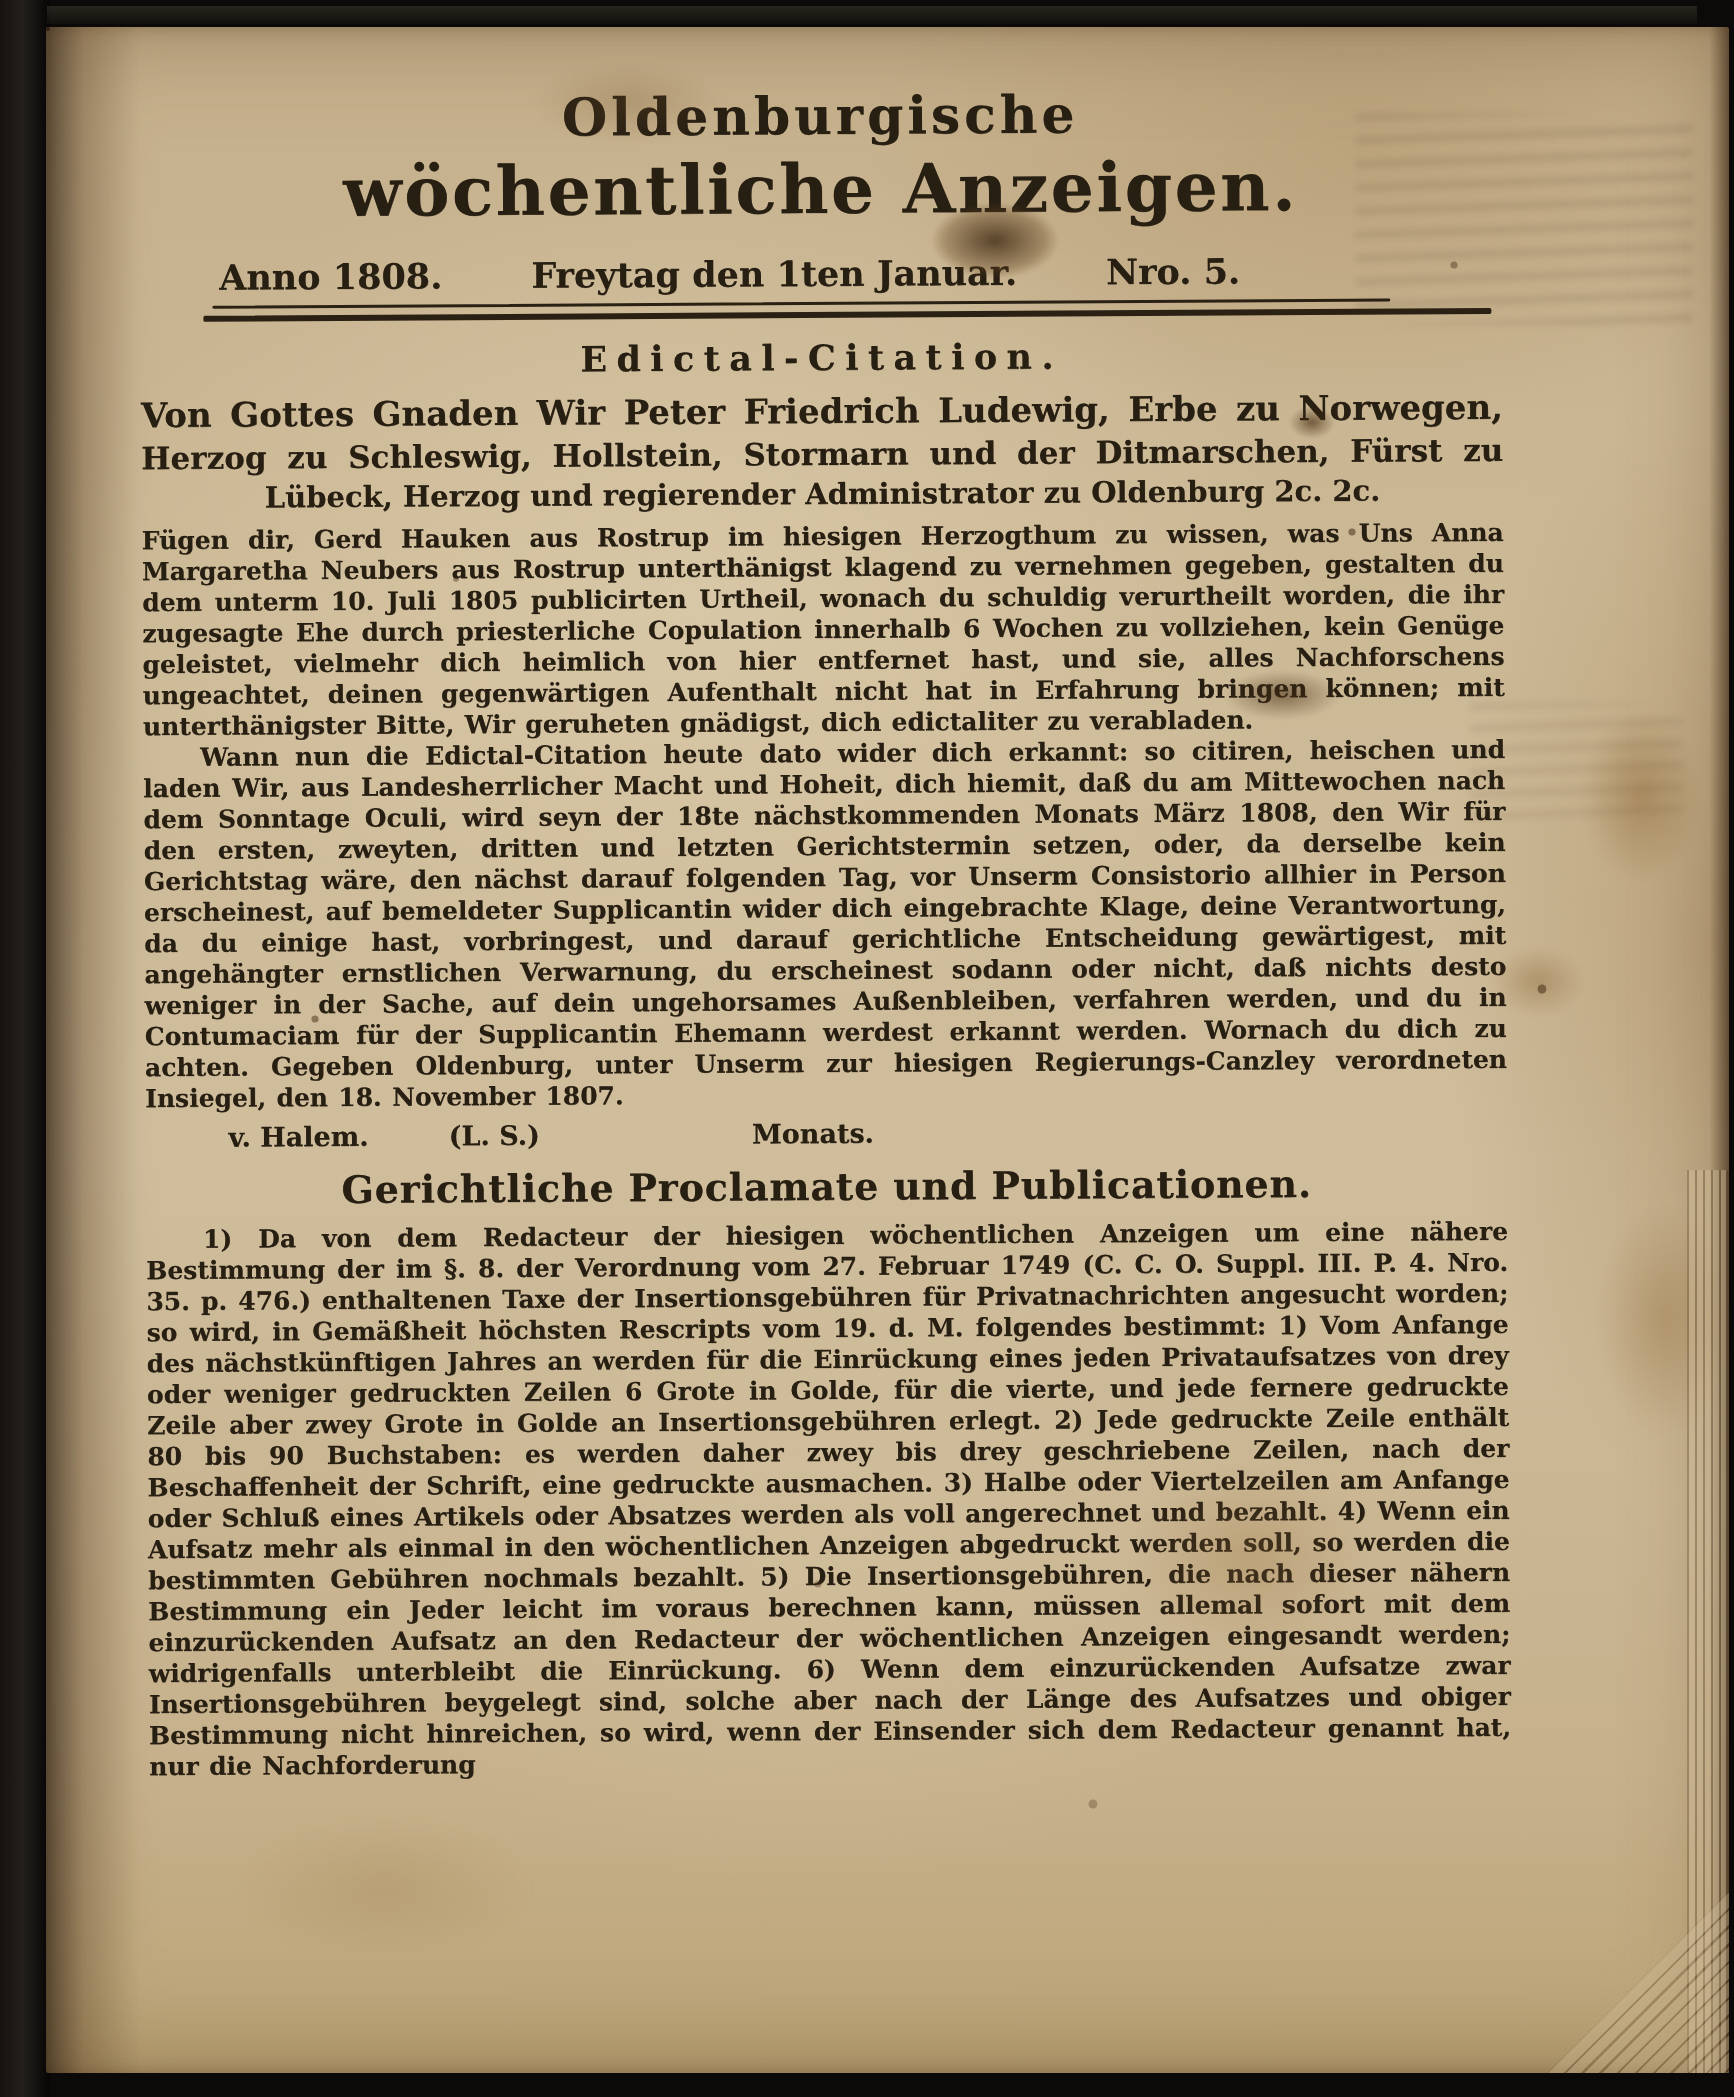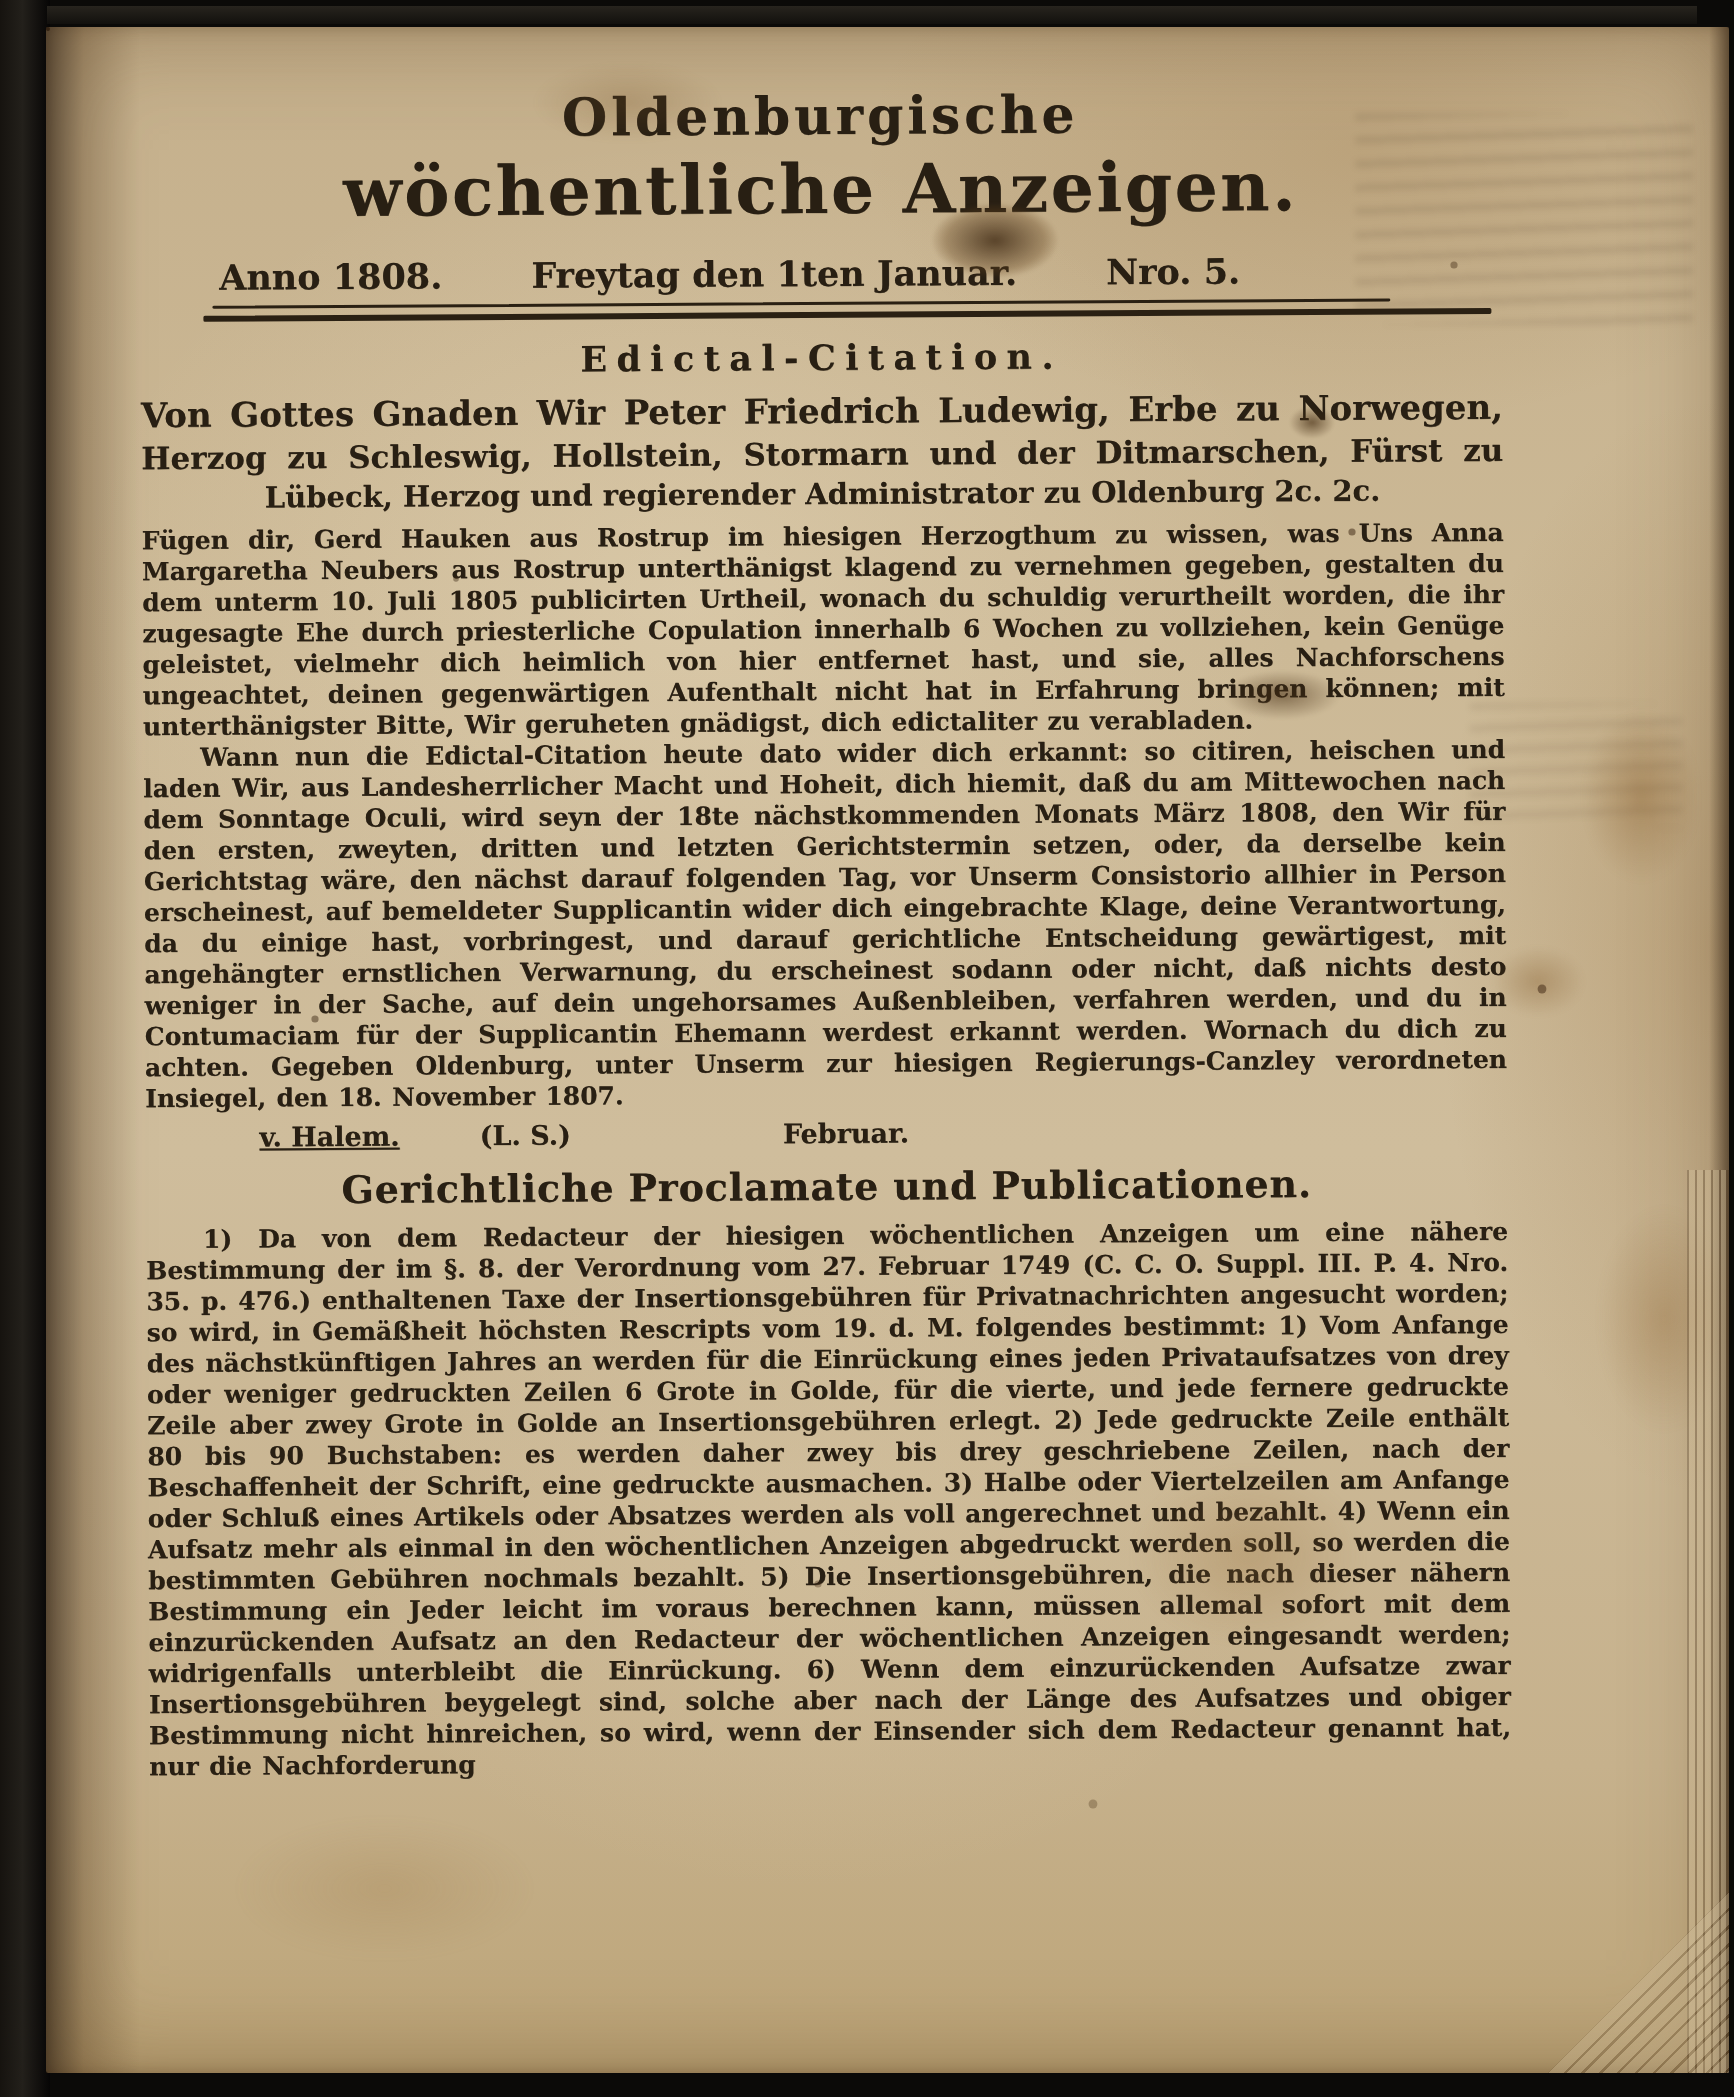--- a/index.html
+++ b/index.html
@@ -125,21 +125,21 @@
 
   .body-par {
     font-size:25px; font-weight:bold; line-height:31px;
     text-align:justify; word-spacing:1.6px;
     hyphens:auto; -webkit-hyphens:auto;
   }
   .par1 { margin-top:7.9px; }
   .par2 { text-indent:57px; }
 
   .signature-row { display:flex; margin-top:7.9px; font-size:27px; font-weight:bold; }
-  .sig-left { margin-left:114px;text-decoration:underline; }
+  .sig-left { margin-left:83px; }
   .sig-seal { margin-left:80px; }
   .sig-right { margin-left:212px; }
 
   .heading-proclamate {
     text-align:center; font-size:38px; font-weight:bold; letter-spacing:0.8px; margin-top:15.7px;
   }
   .par3 { margin-top:11px; text-indent:57px; }
 </style>
 </head>
 <body>
@@ -169,21 +169,21 @@
     <section>
       <h2 class="heading-edictal">Edictal-Citation.</h2>
       <p class="salut salut1">Von Gottes Gnaden Wir Peter Friedrich Ludewig, Erbe zu Norwegen,</p>
       <p class="salut salut2">Herzog zu Schleswig, Hollstein, Stormarn und der Ditmarschen, Fürst zu</p>
       <p class="salut salut3">Lübeck, Herzog und regierender Administrator zu Oldenburg 2c. 2c.</p>
       <p class="body-par par1" lang="de">Fügen dir, Gerd Hauken aus Rostrup im hiesigen Herzogthum zu wissen, was Uns Anna Margaretha Neubers aus Rostrup unterthänigst klagend zu vernehmen gegeben, gestalten du dem unterm 10. Juli 1805 publicirten Urtheil, wonach du schuldig verurtheilt worden, die ihr zugesagte Ehe durch priesterliche Copulation innerhalb 6 Wochen zu vollziehen, kein Genüge geleistet, vielmehr dich heimlich von hier entfernet hast, und sie, alles Nachforschens ungeachtet, deinen gegenwärtigen Aufenthalt nicht hat in Erfahrung bringen können; mit unterthänigster Bitte, Wir geruheten gnädigst, dich edictaliter zu verabladen.</p>
       <p class="body-par par2" lang="de">Wann nun die Edictal-Citation heute dato wider dich erkannt: so citiren, heischen und laden Wir, aus Landesherrlicher Macht und Hoheit, dich hiemit, daß du am Mittewochen nach dem Sonntage Oculi, wird seyn der 18te nächstkommenden Monats März 1808, den Wir für den ersten, zweyten, dritten und letzten Gerichtstermin setzen, oder, da derselbe kein Gerichtstag wäre, den nächst darauf folgenden Tag, vor Unserm Consistorio allhier in Person erscheinest, auf bemeldeter Supplicantin wider dich eingebrachte Klage, deine Verantwortung, da du einige hast, vorbringest, und darauf gerichtliche Entscheidung gewärtigest, mit angehängter ernstlichen Verwarnung, du erscheinest sodann oder nicht, daß nichts desto weniger in der Sache, auf dein ungehorsames Außenbleiben, verfahren werden, und du in Contumaciam für der Supplicantin Ehemann werdest erkannt werden. Wornach du dich zu achten. Gegeben Oldenburg, unter Unserm zur hiesigen Regierungs-Canzley verordneten Insiegel, den 18. November 1807.</p>
       <div class="signature-row">
         <span class="sig-left">v. Halem.</span>
         <span class="sig-seal">(L. S.)</span>
-        <span class="sig-right">Februar.</span>
+        <span class="sig-right">Monats.</span>
       </div>
     </section>
 
     <section>
       <h2 class="heading-proclamate">Gerichtliche Proclamate und Publicationen.</h2>
       <p class="body-par par3" lang="de">1) Da von dem Redacteur der hiesigen wöchentlichen Anzeigen um eine nähere Bestimmung der im §. 8. der Verordnung vom 27. Februar 1749 (C. C. O. Suppl. III. P. 4. Nro. 35. p. 476.) enthaltenen Taxe der Insertionsgebühren für Privatnachrichten angesucht worden; so wird, in Gemäßheit höchsten Rescripts vom 19. d. M. folgendes bestimmt: 1) Vom Anfange des nächstkünftigen Jahres an werden für die Einrückung eines jeden Privataufsatzes von drey oder weniger gedruckten Zeilen 6 Grote in Golde, für die vierte, und jede fernere gedruckte Zeile aber zwey Grote in Golde an Insertionsgebühren erlegt. 2) Jede gedruckte Zeile enthält 80 bis 90 Buchstaben: es werden daher zwey bis drey geschriebene Zeilen, nach der Beschaffenheit der Schrift, eine gedruckte ausmachen. 3) Halbe oder Viertelzeilen am Anfange oder Schluß eines Artikels oder Absatzes werden als voll angerechnet und bezahlt. 4) Wenn ein Aufsatz mehr als einmal in den wöchentlichen Anzeigen abgedruckt werden soll, so werden die bestimmten Gebühren nochmals bezahlt. 5) Die Insertionsgebühren, die nach dieser nähern Bestimmung ein Jeder leicht im voraus berechnen kann, müssen allemal sofort mit dem einzurückenden Aufsatz an den Redacteur der wöchentlichen Anzeigen eingesandt werden; widrigenfalls unterbleibt die Einrückung. 6) Wenn dem einzurückenden Aufsatze zwar Insertionsgebühren beygelegt sind, solche aber nach der Länge des Aufsatzes und obiger Bestimmung nicht hinreichen, so wird, wenn der Einsender sich dem Redacteur genannt hat, nur die Nachforderung</p>
     </section>
 
   </div>
 

